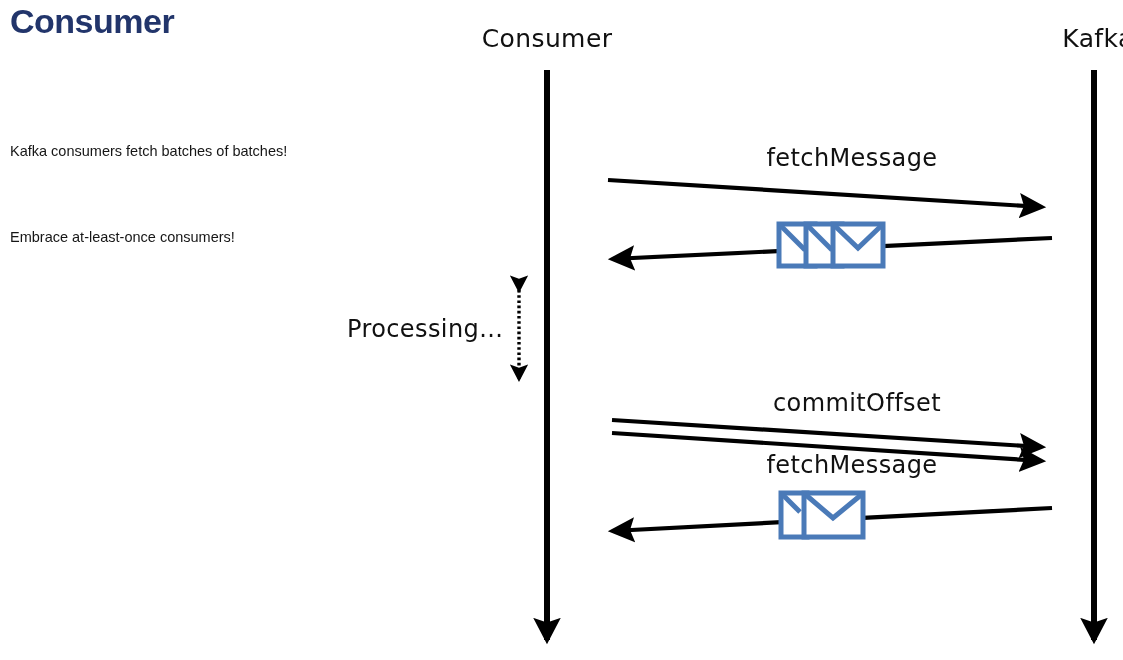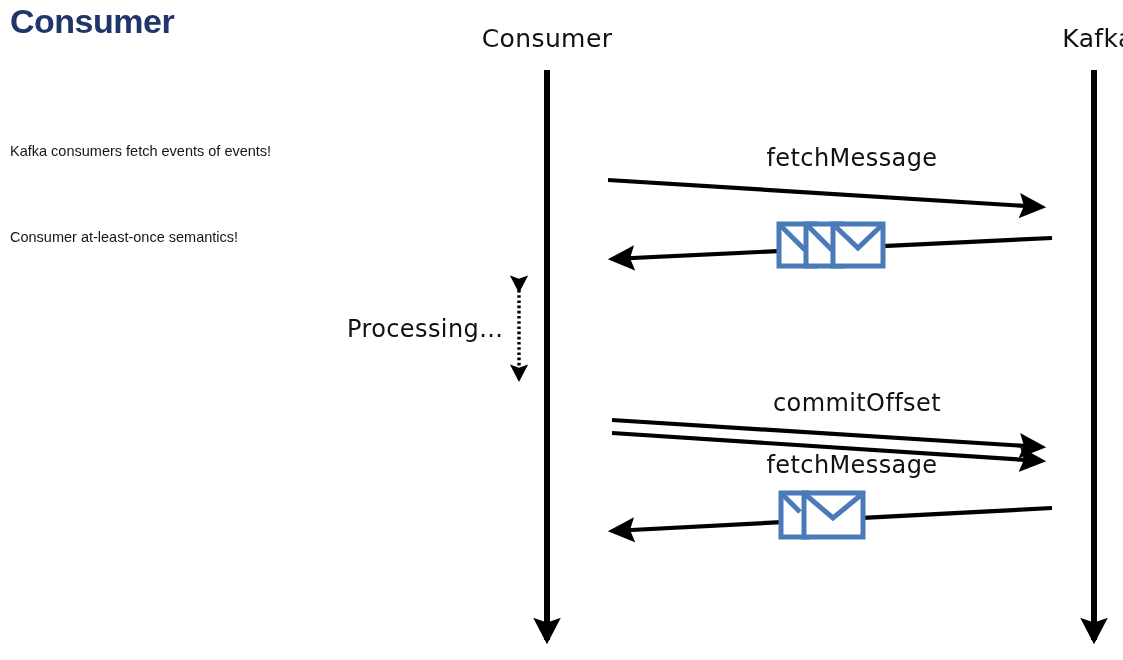--- a/index.html
+++ b/index.html
@@ -90,23 +90,23 @@
     fill: none;
     stroke-linejoin: miter;
     stroke-linecap: butt;
   }
 </style>
 </head>
 <body>
 
 <div id="slide-title">Consumer</div>
 
-<div class="body-text" id="bullet-batches">Kafka consumers fetch events of events!</div>
+<div class="body-text" id="bullet-batches">Kafka consumers fetch batches of batches!</div>
 
-<div class="body-text" id="bullet-semantics">Consumer at-least-once semantics!</div>
+<div class="body-text" id="bullet-semantics">Embrace at-least-once consumers!</div>
 
 <svg id="sequence-diagram" viewBox="0 0 1123 660" xmlns="http://www.w3.org/2000/svg">
 
   <defs>
     <marker id="head-right" markerWidth="7" markerHeight="7" refX="5.4" refY="3.2" orient="auto" markerUnits="strokeWidth">
       <path d="M0,0.2 L6.4,3.2 L0,6.2 L1.1,3.2 Z" fill="#000000"></path>
     </marker>
     <marker id="head-left" markerWidth="7" markerHeight="7" refX="5.4" refY="3.2" orient="auto" markerUnits="strokeWidth">
       <path d="M0,0.2 L6.4,3.2 L0,6.2 L1.1,3.2 Z" fill="#000000"></path>
     </marker>

